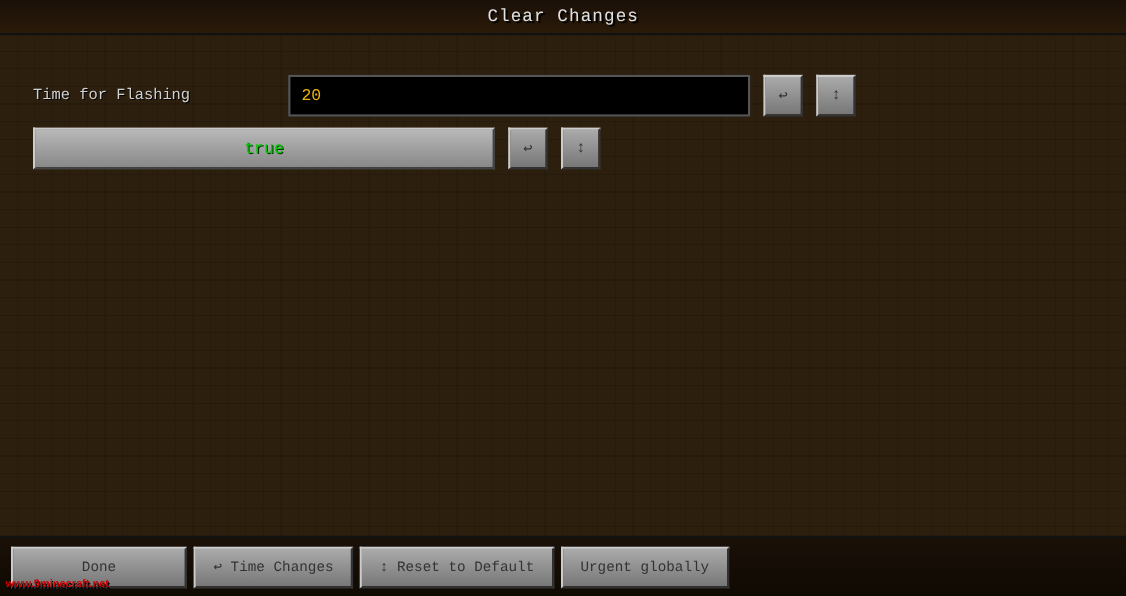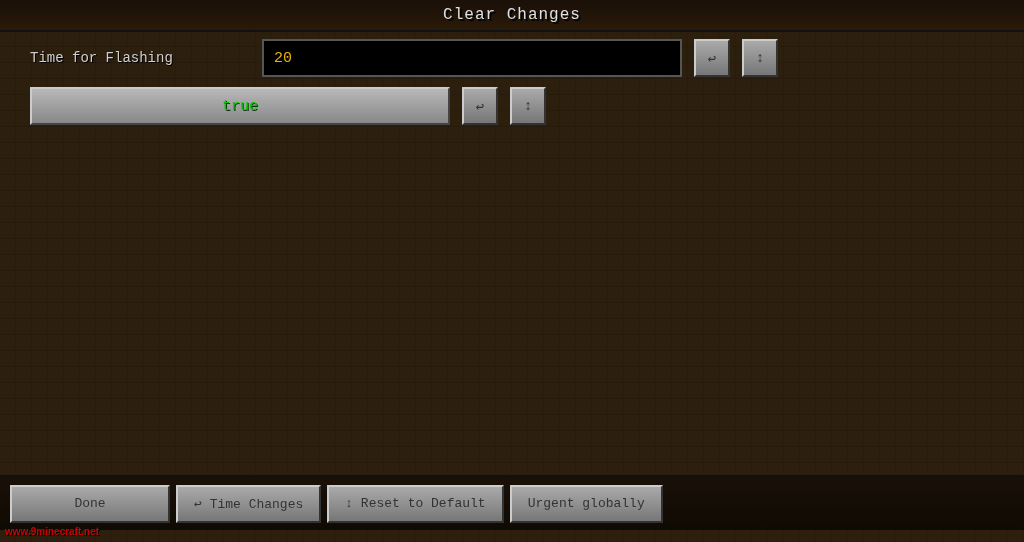--- a/index.html
+++ b/index.html
@@ -57,21 +57,21 @@
       text-shadow: 2px 2px 0 #000;
     }
 
     
     .content-area {
       position: absolute;
       top: 32px;
       left: 0;
       right: 0;
       bottom: 55px;
-      padding: 7px 30px;
+      padding: 36px 30px;
     }
 
     
     .setting-row {
       display: flex;
       align-items: center;
       margin-bottom: 10px;
       gap: 12px;
     }
 
@@ -132,21 +132,21 @@
       align-items: center;
       justify-content: center;
       cursor: pointer;
       color: #333;
       font-size: 14px;
     }
 
     
     .bottom-bar {
       position: absolute;
-      bottom: 12px;
+      bottom: 0;
       left: 0;
       right: 0;
       height: 55px;
       background: linear-gradient(to bottom, #1a1008, #0f0a03);
       border-top: 2px solid #111;
       display: flex;
       align-items: center;
       padding: 0 10px;
       gap: 6px;
     }

